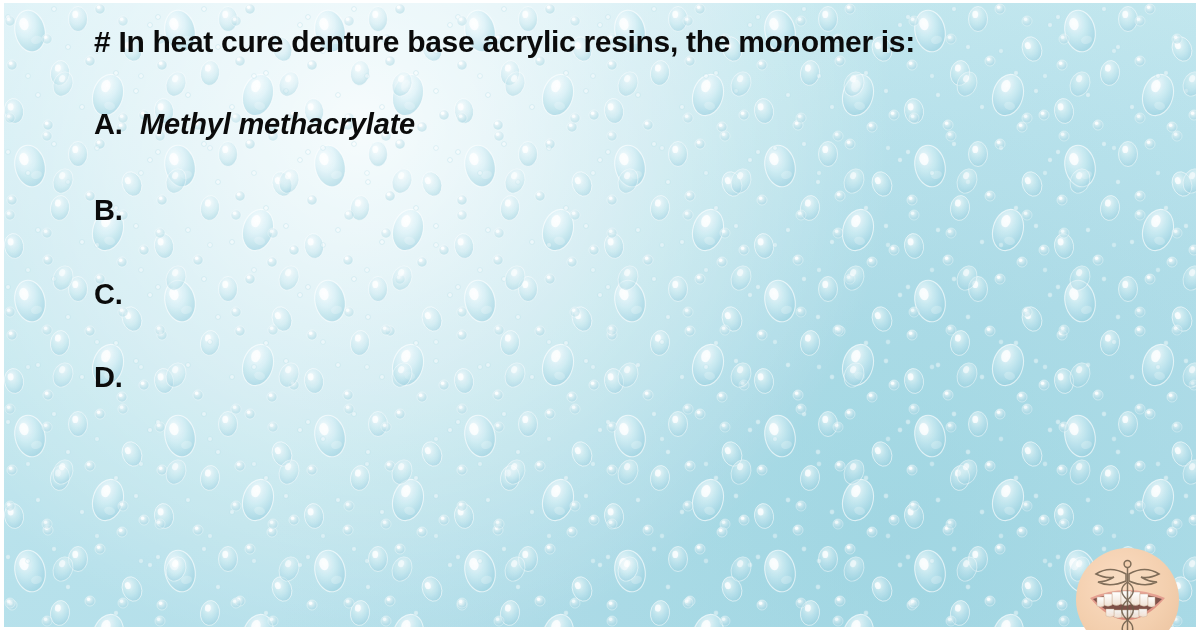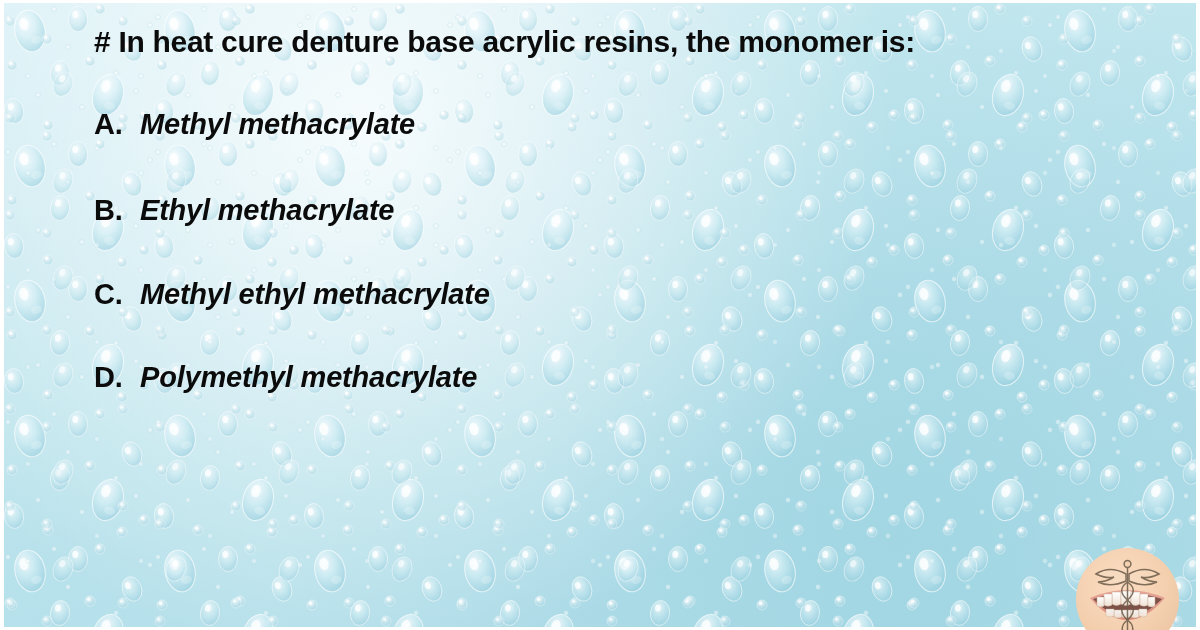--- a/index.html
+++ b/index.html
@@ -199,31 +199,28 @@
 
     <div class="question"># In heat cure denture base acrylic resins, the monomer is:</div>
 
     <div class="option opt-a">
       <span class="opt-label">A.</span>
       <span class="opt-text">Methyl methacrylate</span>
     </div>
 
     <div class="option opt-b">
       <span class="opt-label">B.</span>
-      <span class="opt-text">Ethyl methacrylate</span>
     </div>
 
     <div class="option opt-c">
       <span class="opt-label">C.</span>
-      <span class="opt-text">Methyl ethyl methacrylate</span>
     </div>
 
     <div class="option opt-d">
       <span class="opt-label">D.</span>
-      <span class="opt-text">Polymethyl methacrylate</span>
     </div>
 
     <div class="logo">
       <div class="logo-circle">
         <svg class="logo-svg" viewBox="0 0 103 103">
           <defs>
             <linearGradient id="lipGrad" x1="0" y1="0" x2="0" y2="1">
               <stop offset="0%" stop-color="#e7a396"></stop>
               <stop offset="100%" stop-color="#d98878"></stop>
             </linearGradient>

